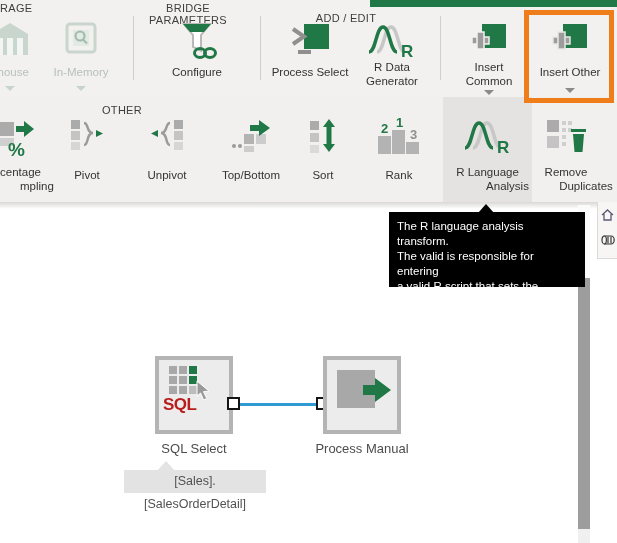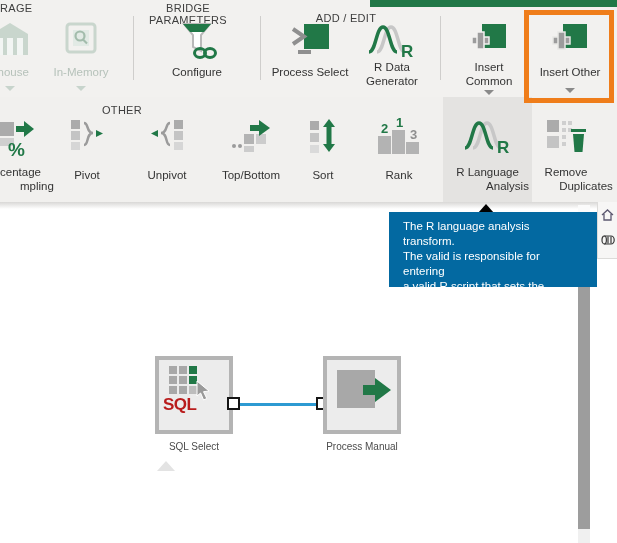--- a/index.html
+++ b/index.html
@@ -26,33 +26,33 @@
     border-left:5px solid transparent;border-right:5px solid transparent;
     border-top:5px solid #8a8a8a;}
   .disabled .lbl{color:#b6c2ba;}
   .disabled .caret{border-top-color:#c7d4cc;}
   .hoverbg{background:#e4e3e1;}
   .orange-box{left:524px;top:10px;width:90px;height:93px;box-sizing:border-box;
     border:5px solid #ef7d1a;z-index:5;pointer-events:none;}
   .greenbar{left:370px;top:0;width:247px;height:7px;background:#217847;}
   
   .canvas{left:0;top:209px;width:617px;height:334px;background:#fff;}
-  .tooltip{left:389px;top:212px;width:180px;height:61px;background:#0369a1;color:#fff;
-    font-size:11.5px;line-height:15px;padding:7px 14px;z-index:9;}
+  .tooltip{left:389px;top:212px;width:180px;height:61px;background:#000000;color:#fff;
+    font-size:11.5px;line-height:15px;padding:7px 8px;z-index:9;}
   .tooltip-ptr{left:478px;top:204px;width:0;height:0;z-index:9;
     border-left:8px solid transparent;border-right:8px solid transparent;
     border-bottom:9px solid #000;}
   .sidebar{left:597px;top:202px;width:19px;height:56px;background:#f7f6f5;
     border-left:1px solid #dcdbd9;border-bottom:1px solid #dcdbd9;}
   .sb-track{left:578px;top:205px;width:12px;height:338px;background:#fbfbfb;}
   .sb-thumb{left:578px;top:278px;width:12px;height:251px;background:#9d9d9d;}
   .sb-bottom{left:578px;top:529px;width:12px;height:14px;background:#f0f0f0;}
   
   .node{width:70px;height:70px;background:#ececec;border:4px solid #b4b4b4;}
-  .node-lbl{top:441px;width:120px;text-align:center;font-size:10px;color:#4c4c4c;}
+  .node-lbl{top:441px;width:120px;text-align:center;font-size:13px;color:#4c4c4c;}
   .port{width:9px;height:9px;background:#fff;border:2px solid #151515;}
   .wire{left:240px;top:403px;width:76px;height:3px;background:#2d9ad2;}
   .sqlgrid{left:169px;top:366px;display:grid;grid-template-columns:repeat(3,8px);
     grid-auto-rows:8px;gap:2px;}
   .sqlgrid span{display:block;}
   .sq-g{background:#a8a8a8;} .sq-gr{background:#217847;} .sq-l{background:#bdbdbd;}
   .sqltxt{left:163px;top:395px;font-size:17px;font-weight:bold;color:#b91c1c;
     letter-spacing:-.5px;}
   .proc-sq{left:337px;top:370px;width:38px;height:38px;background:#a8a8a8;}
   .ann-ptr{left:157px;top:461px;width:0;height:0;
@@ -326,14 +326,15 @@
   <div class="abs proc-sq"></div>
   <span class="abs" style="left:363px;top:377px;">
     <svg width="30" height="26" viewBox="0 0 30 26">
       <path d="M0 8 H12 V1 L28 13 L12 25 V18 H0 Z" fill="#217847"></path>
     </svg></span>
 
   <div class="abs node-lbl" style="left:134px;">SQL Select</div>
   <div class="abs node-lbl" style="left:302px;">Process Manual</div>
 
   <div class="abs ann-ptr"></div>
+  <div class="abs ann">[Sales].[SalesOrderDetail]</div>
 
 </div>
 
 </body></html>

